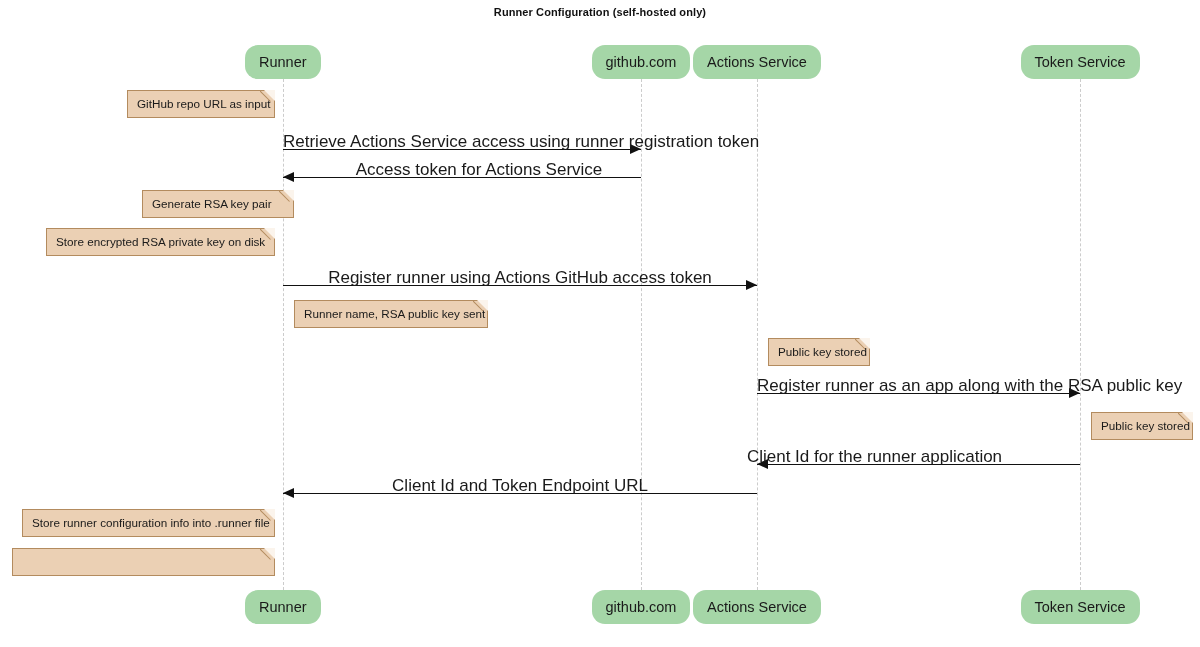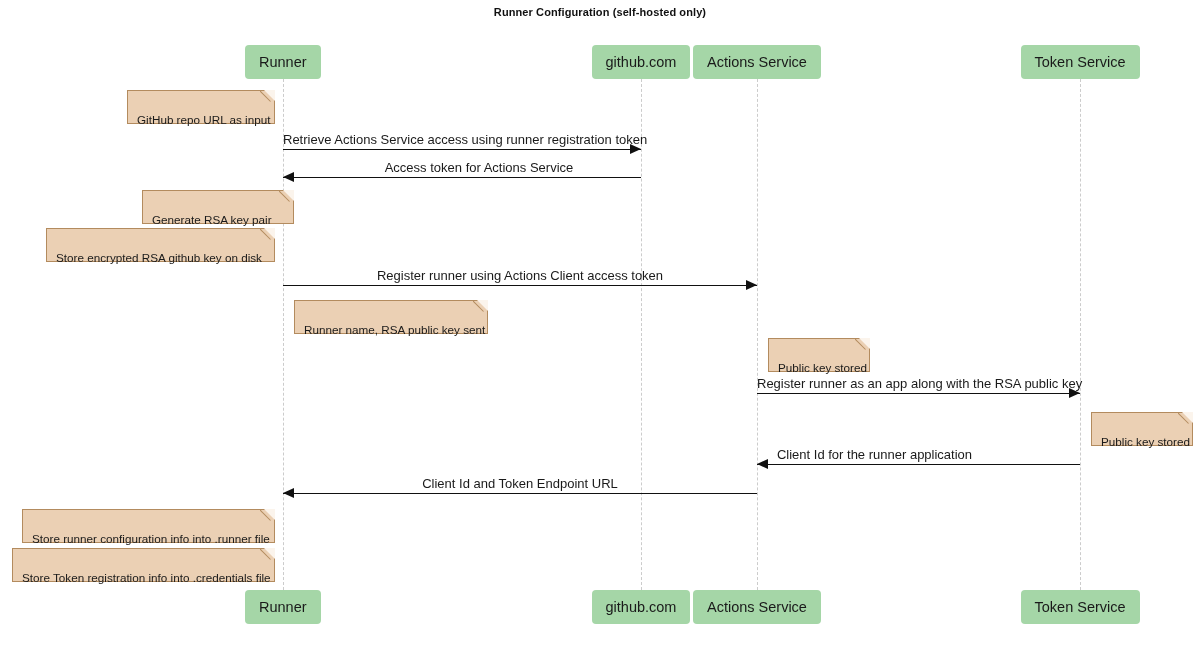--- a/index.html
+++ b/index.html
@@ -34,41 +34,41 @@
   .lifeline {
     position: absolute;
     width: 0;
     border-left: 1px dashed #cccccc;
   }
   
   .participant {
     position: absolute;
     box-sizing: border-box;
     background: #a5d6a7;
-    border-radius: 4px;
+    border-radius: 13px;
     height: 34px;
     line-height: 34px;
     text-align: center;
     font-size: 14.5px;
     color: #1a1a1a;
     white-space: nowrap;
     padding: 0 14px;
   }
   
   .note {
     position: absolute;
     box-sizing: border-box;
     background: #ebd0b4;
     border: 1px solid #b38b5e;
     height: 28px;
     line-height: 26px;
     font-size: 11.7px;
     color: #1a1a1a;
     white-space: nowrap;
-    padding: 16px 9px;
+    padding: 0 9px;
   }
   .note .fold {
     position: absolute;
     top: -1px;
     right: -1px;
     width: 0;
     height: 0;
     border-left: 11px solid transparent;
     border-top: 11px solid #fbf4ec;
   }
@@ -112,21 +112,21 @@
     border-bottom: 5.5px solid transparent;
     border-left: 11px solid #111111;
   }
   .arrow-head.left {
     border-top: 5.5px solid transparent;
     border-bottom: 5.5px solid transparent;
     border-right: 11px solid #111111;
   }
   .msg-label {
     position: absolute;
-    font-size: 13px;
+    font-size: 17px;
     color: #1a1a1a;
     white-space: nowrap;
     text-align: center;
   }
 </style>
 </head>
 <body>
 
 <div id="canvas">
 
@@ -140,40 +140,40 @@
     </div>
   <div id="messages">
       <div class="msg-line" style="left: 283px; top: 149px; width: 358px;"></div>
       <div class="arrow-head right" style="top: 144px; left: 630px;"></div>
       <div class="msg-label" style="left: 283px; width: 358px; top: 132px;">Retrieve Actions Service access using runner registration token</div>
       <div class="msg-line" style="left: 283px; top: 177px; width: 358px;"></div>
       <div class="arrow-head left" style="top: 172px; left: 283px;"></div>
       <div class="msg-label" style="left: 300px; width: 358px; top: 160px;">Access token for Actions Service</div>
       <div class="msg-line" style="left: 283px; top: 285px; width: 474px;"></div>
       <div class="arrow-head right" style="top: 280px; left: 746px;"></div>
-      <div class="msg-label" style="left: 283px; width: 474px; top: 268px;">Register runner using Actions Client access token</div>
+      <div class="msg-label" style="left: 283px; width: 474px; top: 268px;">Register runner using Actions GitHub access token</div>
       <div class="msg-line" style="left: 757px; top: 393px; width: 323px;"></div>
       <div class="arrow-head right" style="top: 388px; left: 1069px;"></div>
       <div class="msg-label" style="left: 757px; width: 323px; top: 376px;">Register runner as an app along with the RSA public key</div>
       <div class="msg-line" style="left: 757px; top: 464px; width: 323px;"></div>
       <div class="arrow-head left" style="top: 459px; left: 757px;"></div>
       <div class="msg-label" style="left: 713px; width: 323px; top: 447px;">Client Id for the runner application</div>
       <div class="msg-line" style="left: 283px; top: 493px; width: 474px;"></div>
       <div class="arrow-head left" style="top: 488px; left: 283px;"></div>
       <div class="msg-label" style="left: 283px; width: 474px; top: 476px;">Client Id and Token Endpoint URL</div>
     </div>
   <div id="notes">
       <div class="note" style="left: 127px; top: 90px; width: 148px;"><span class="note-text">GitHub repo URL as input</span><span class="fold"></span><span class="fold-line"></span></div>
       <div class="note" style="left: 142px; top: 190px; width: 152px;"><span class="note-text">Generate RSA key pair</span><span class="fold"></span><span class="fold-line"></span></div>
-      <div class="note" style="left: 46px; top: 228px; width: 229px;"><span class="note-text">Store encrypted RSA github key on disk</span><span class="fold"></span><span class="fold-line"></span></div>
+      <div class="note" style="left: 46px; top: 228px; width: 229px;"><span class="note-text">Store encrypted RSA private key on disk</span><span class="fold"></span><span class="fold-line"></span></div>
       <div class="note" style="left: 294px; top: 300px; width: 194px;"><span class="note-text">Runner name, RSA public key sent</span><span class="fold"></span><span class="fold-line"></span></div>
       <div class="note" style="left: 768px; top: 338px; width: 102px;"><span class="note-text">Public key stored</span><span class="fold"></span><span class="fold-line"></span></div>
       <div class="note" style="left: 1091px; top: 412px; width: 102px;"><span class="note-text">Public key stored</span><span class="fold"></span><span class="fold-line"></span></div>
       <div class="note" style="left: 22px; top: 509px; width: 253px; text-align: center;"><span class="note-text">Store runner configuration info into .runner file</span><span class="fold"></span><span class="fold-line"></span></div>
-      <div class="note" style="left: 12px; top: 548px; width: 263px;"><span class="note-text">Store Token registration info into .credentials file</span><span class="fold"></span><span class="fold-line"></span></div>
+      <div class="note" style="left: 12px; top: 548px; width: 263px;"><span class="fold"></span><span class="fold-line"></span></div>
     </div>
   <div id="participants-top">
       <div class="participant" style="top: 45px; left: 245px;"><span>Runner</span></div>
       <div class="participant" style="top: 45px; left: 591.5px;"><span>github.com</span></div>
       <div class="participant" style="top: 45px; left: 693px;"><span>Actions Service</span></div>
       <div class="participant" style="top: 45px; left: 1020.5px;"><span>Token Service</span></div>
     </div>
   <div id="participants-bottom">
       <div class="participant" style="top: 590px; left: 245px;"><span>Runner</span></div>
       <div class="participant" style="top: 590px; left: 591.5px;"><span>github.com</span></div>

